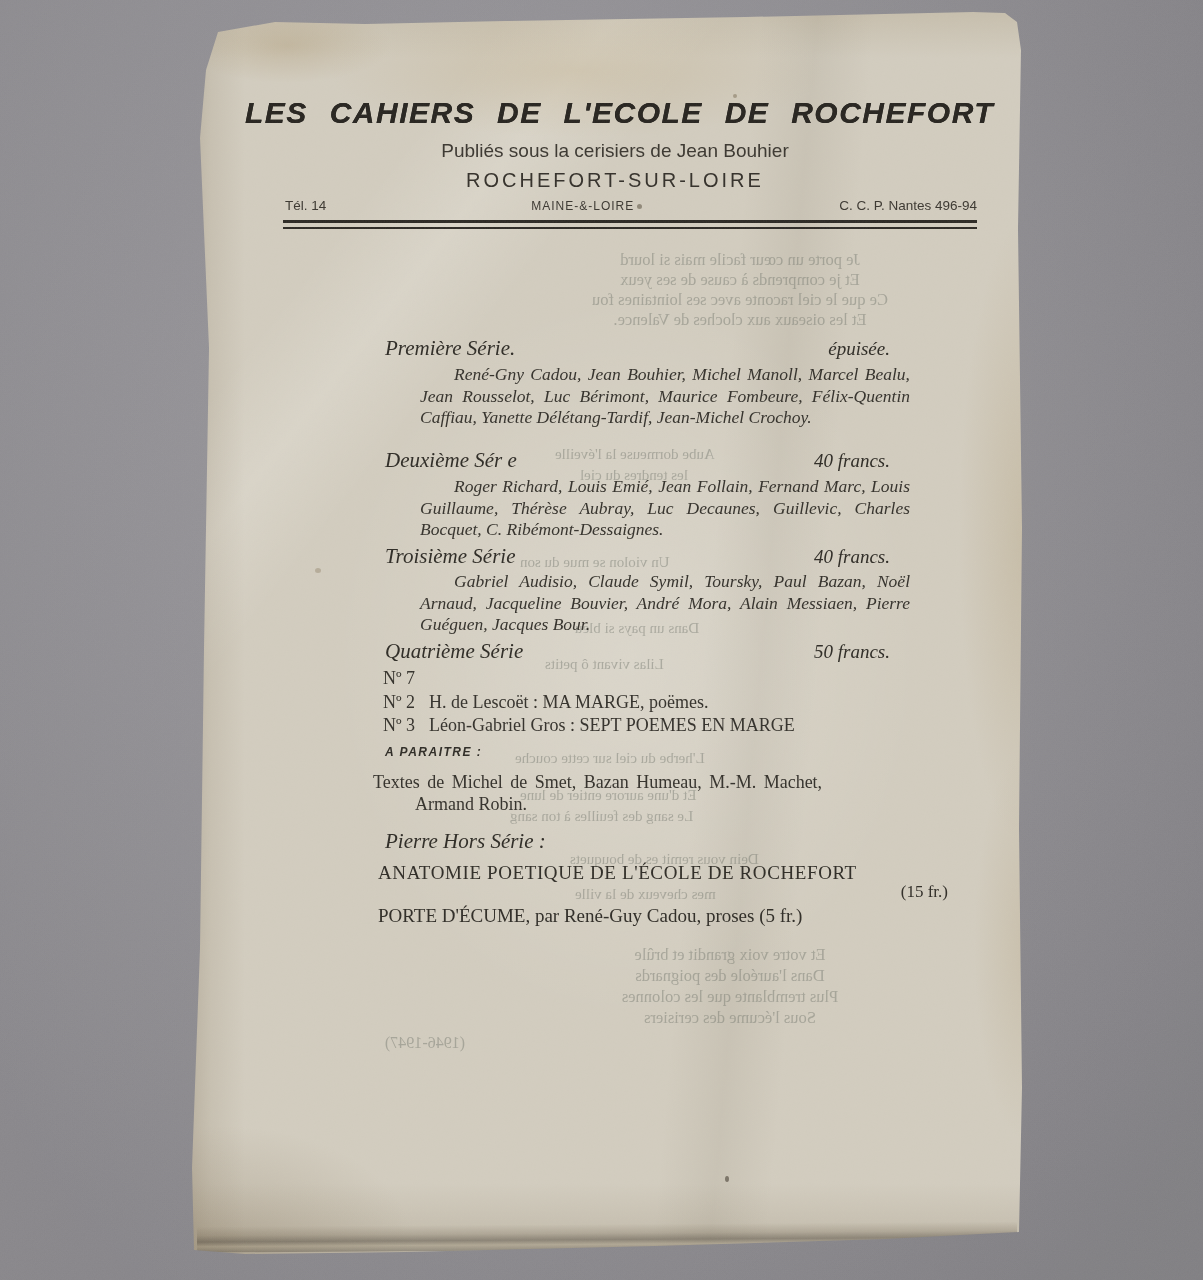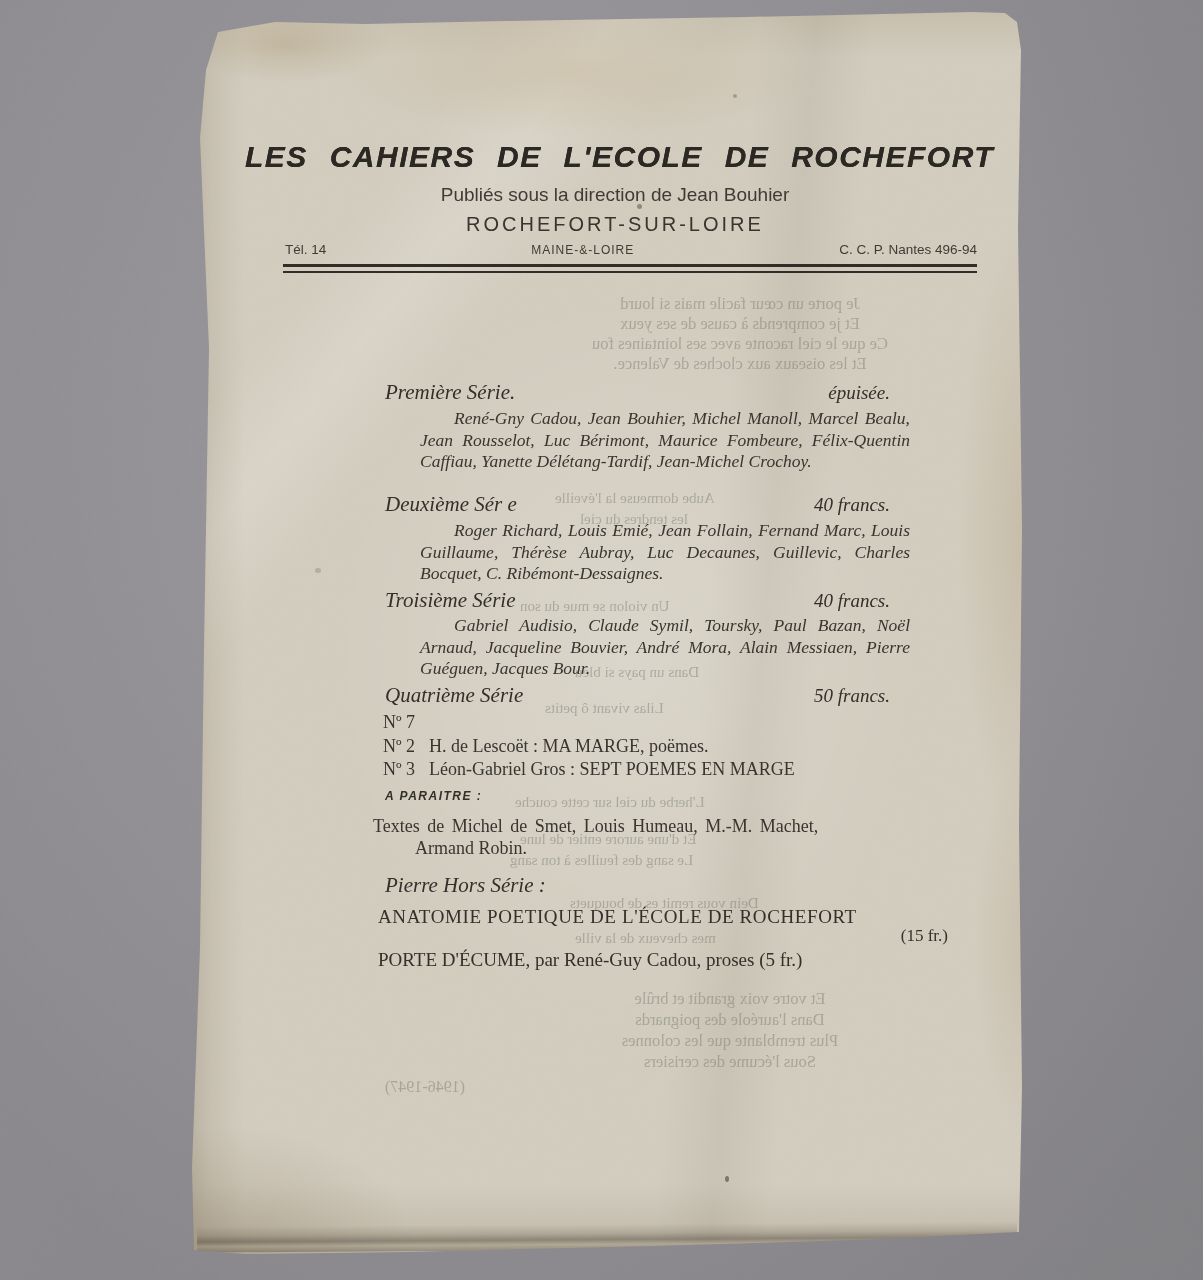--- a/index.html
+++ b/index.html
@@ -46,21 +46,21 @@
 
   
   .page-edges{
     position:absolute;left:12px;top:1216px;width:820px;height:26px;
     background:linear-gradient(180deg, rgba(0,0,0,0) 0%, rgba(110,98,78,0.25) 35%,
       rgba(70,62,50,0.45) 60%, rgba(150,138,114,0.40) 78%, rgba(60,54,44,0.35) 100%);
     transform:rotate(-0.35deg);
   }
   .spot{position:absolute;border-radius:50%;}
 
-  .abs{position:absolute;margin-top:44px;}
+  .abs{position:absolute;}
 
   .title{
     left:60px;top:88px;width:740px;text-align:center;
     font-family:"Liberation Sans", sans-serif;font-weight:bold;font-style:italic;
     font-size:30px;letter-spacing:1.5px;word-spacing:12px;color:#26231e;
     text-shadow:0 0 .5px #26231e;white-space:nowrap;
   }
   .subtitle{
     left:60px;top:132px;width:740px;text-align:center;
     font-family:"Liberation Sans", sans-serif;font-size:19px;color:#3a362f;
@@ -112,21 +112,21 @@
   .anatomie{font-size:19px;letter-spacing:0.6px;color:#2e2b25;white-space:nowrap;}
   .price15{width:570px;text-align:right;font-size:17px;color:#2e2b25;}
   .porte{font-size:19px;color:#2e2b25;white-space:nowrap;}
 </style>
 </head>
 <body>
 
 <div class="paper">
 
   <div class="abs title">LES CAHIERS DE L'ECOLE DE ROCHEFORT</div>
-  <div class="abs subtitle">Publiés sous la direction de Jean Bouhier</div>
+  <div class="abs subtitle">Publiés sous la cerisiers de Jean Bouhier</div>
   <div class="abs city">ROCHEFORT-SUR-LOIRE</div>
   <div class="abs telrow">
     <span>Tél. 14</span>
     <span class="dept">MAINE-&amp;-LOIRE</span>
     <span>C. C. P. Nantes 496-94</span>
   </div>
   <div class="abs rule"></div>
 
   <div class="abs ghost ghost-block" style="left:300px;top:242px;width:510px;">
     <div>Je porte un cœur facile mais si lourd</div>
@@ -180,21 +180,21 @@
       <span class="no">Nº 2</span>
       <span>H. de Lescoët : MA MARGE, poëmes.</span>
     </div>
     <div class="row">
       <span class="no">Nº 3</span>
       <span>Léon-Gabriel Gros : SEPT POEMES EN MARGE</span>
     </div>
   </div>
 
   <div class="abs aparaitre" style="left:200px;top:737px;">A PARAITRE :</div>
-  <div class="abs textes1" style="left:188px;top:764px;">Textes de Michel de Smet, Louis Humeau, M.-M. Machet,</div>
+  <div class="abs textes1" style="left:188px;top:764px;">Textes de Michel de Smet, Bazan Humeau, M.-M. Machet,</div>
   <div class="abs textes2" style="left:230px;top:786px;">Armand Robin.</div>
 
   <div class="abs hors-head" style="left:200px;top:821px;">Pierre Hors Série :</div>
   <div class="abs anatomie" style="left:193px;top:854px;">ANATOMIE POETIQUE DE L'ÉCOLE DE ROCHEFORT</div>
   <div class="abs price15" style="left:193px;top:874px;">(15 fr.)</div>
   <div class="abs porte" style="left:193px;top:897px;">PORTE D'ÉCUME, par René-Guy Cadou, proses (5 fr.)</div>
 
   <div class="abs ghost ghost-block" style="left:310px;top:936px;width:470px;line-height:21px;">
     <div>Et votre voix grandit et brûle</div>
     <div>Dans l'auréole des poignards</div>

